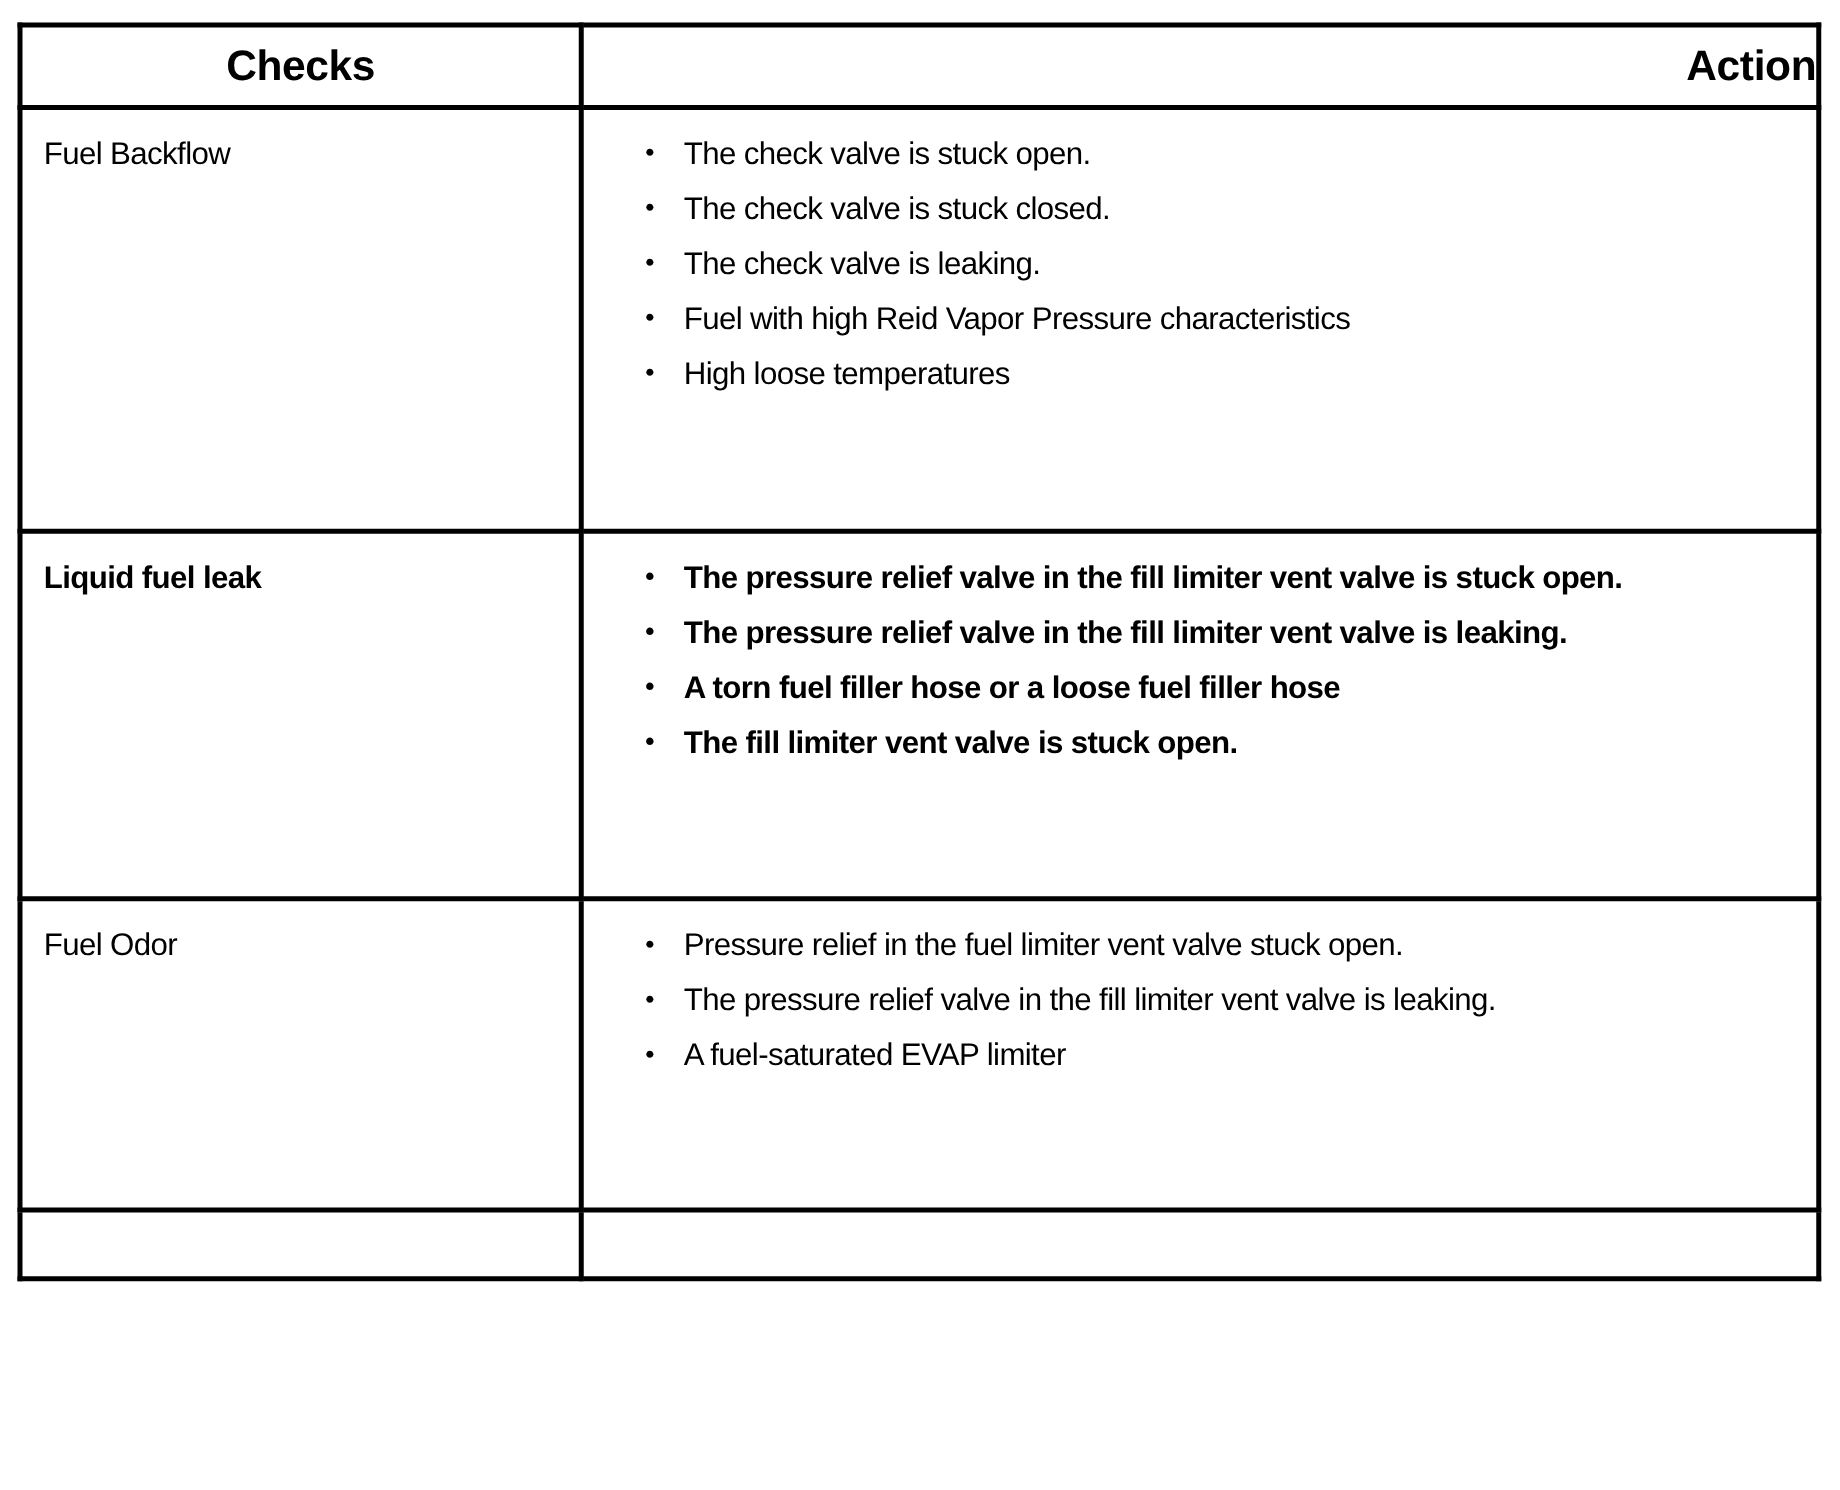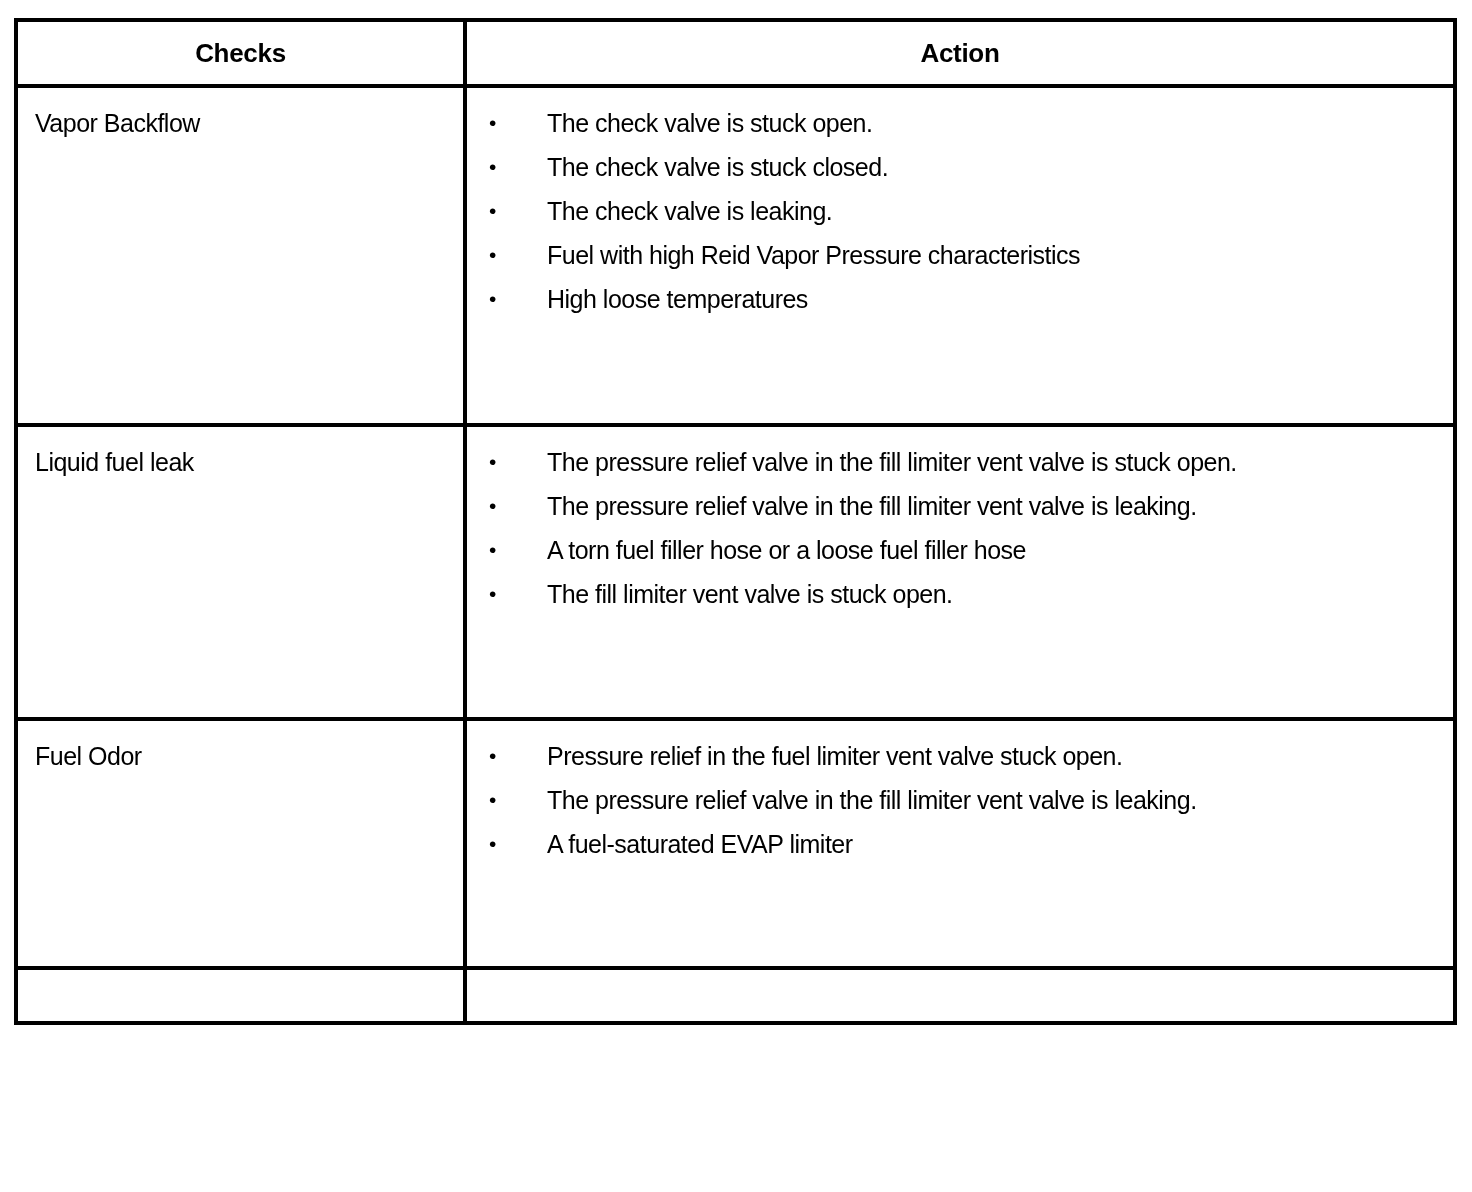--- a/index.html
+++ b/index.html
@@ -28,37 +28,37 @@
     background: #ffffff;
   }
   table.diag, table.diag th, table.diag td {
     border: 4px solid #000000;
   }
   col.c-checks { width: 449px; }
   col.c-action { width: 990px; }
 
   th.hdr {
     height: 62px;
-    font-size: 26px;
+    font-size: 34px;
     font-weight: bold;
     letter-spacing: -0.3px;
     text-align: center;
     vertical-align: middle;
     border-bottom-width: 5px;
     padding: 0;
   }
   td.cell {
     vertical-align: top;
     padding: 13px 8px 0 0;
     font-size: 25px;
     letter-spacing: -0.5px;
     line-height: 44px;
   }
   td.check-cell { padding-left: 17px; }
-  td.action-cell, th.action-hdr { border-left-width: 3px; }
+  td.action-cell, th.action-hdr { border-left-width: 3px; text-align: right; }
 
   .check-label {
     max-width: 310px;
     line-height: 45px;
   }
   .action-item {
     display: flex;
     align-items: flex-start;
   }
   .bullet {
@@ -67,42 +67,42 @@
     padding-left: 22px;
     font-size: 21px;
     line-height: 44px;
   }
   .action-text {
     line-height: 44px;
     margin-left: 24px;
   }
   tr.r1 { height: 339px; }
   tr.r2 { height: 205px; }
-  tr.r3 { height: 294px; }
+  tr.r3 { height: 294px; font-weight: bold; }
   tr.r4 { height: 249px; }
   tr.r5 { height: 55px; }
 </style>
 </head>
 <body>
 
 <div class="page">
   <table class="diag">
     <colgroup>
       <col class="c-checks">
       <col class="c-action">
     </colgroup>
     <tbody>
         <tr>
       <th class="hdr checks-hdr">Checks</th>
       <th class="hdr action-hdr">Action</th>
     </tr>
 
     <tr class="r1">
       <td class="cell check-cell">
-        <div class="check-label">Vapor Backflow</div>
+        <div class="check-label">Fuel Backflow</div>
       </td>
       <td class="cell action-cell">
         <div class="action-item">
           <span class="bullet">•</span>
           <span class="action-text">The check valve is stuck open.</span>
         </div>
         <div class="action-item">
           <span class="bullet">•</span>
           <span class="action-text">The check valve is stuck closed.</span>
         </div>

